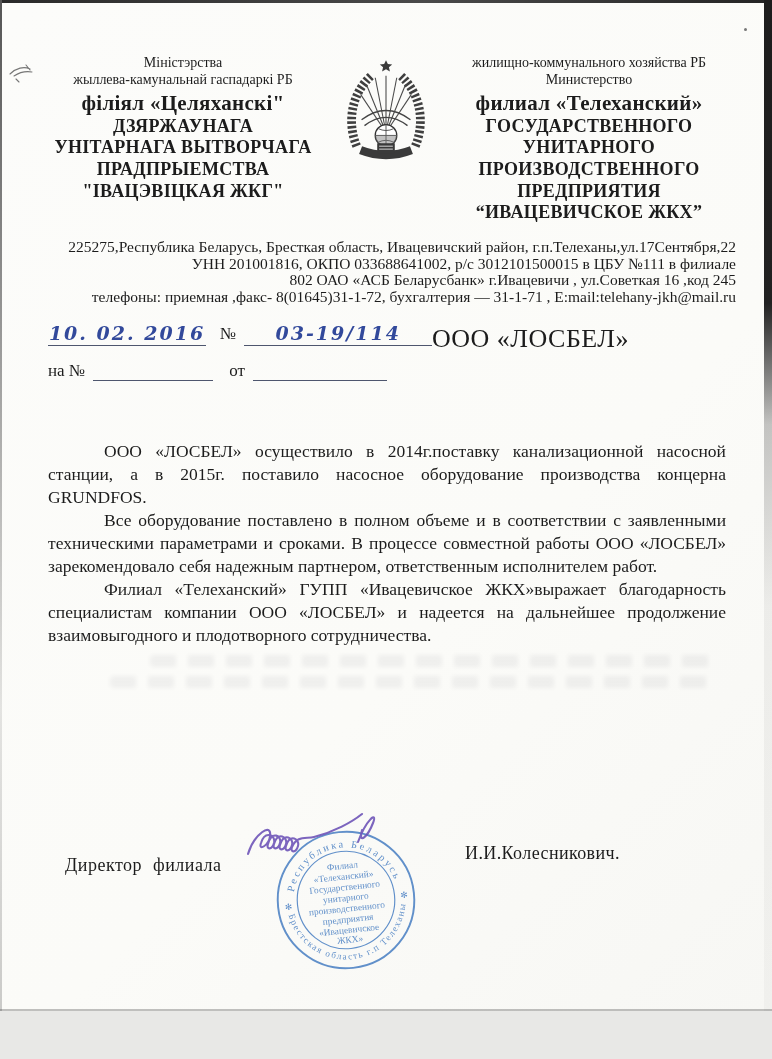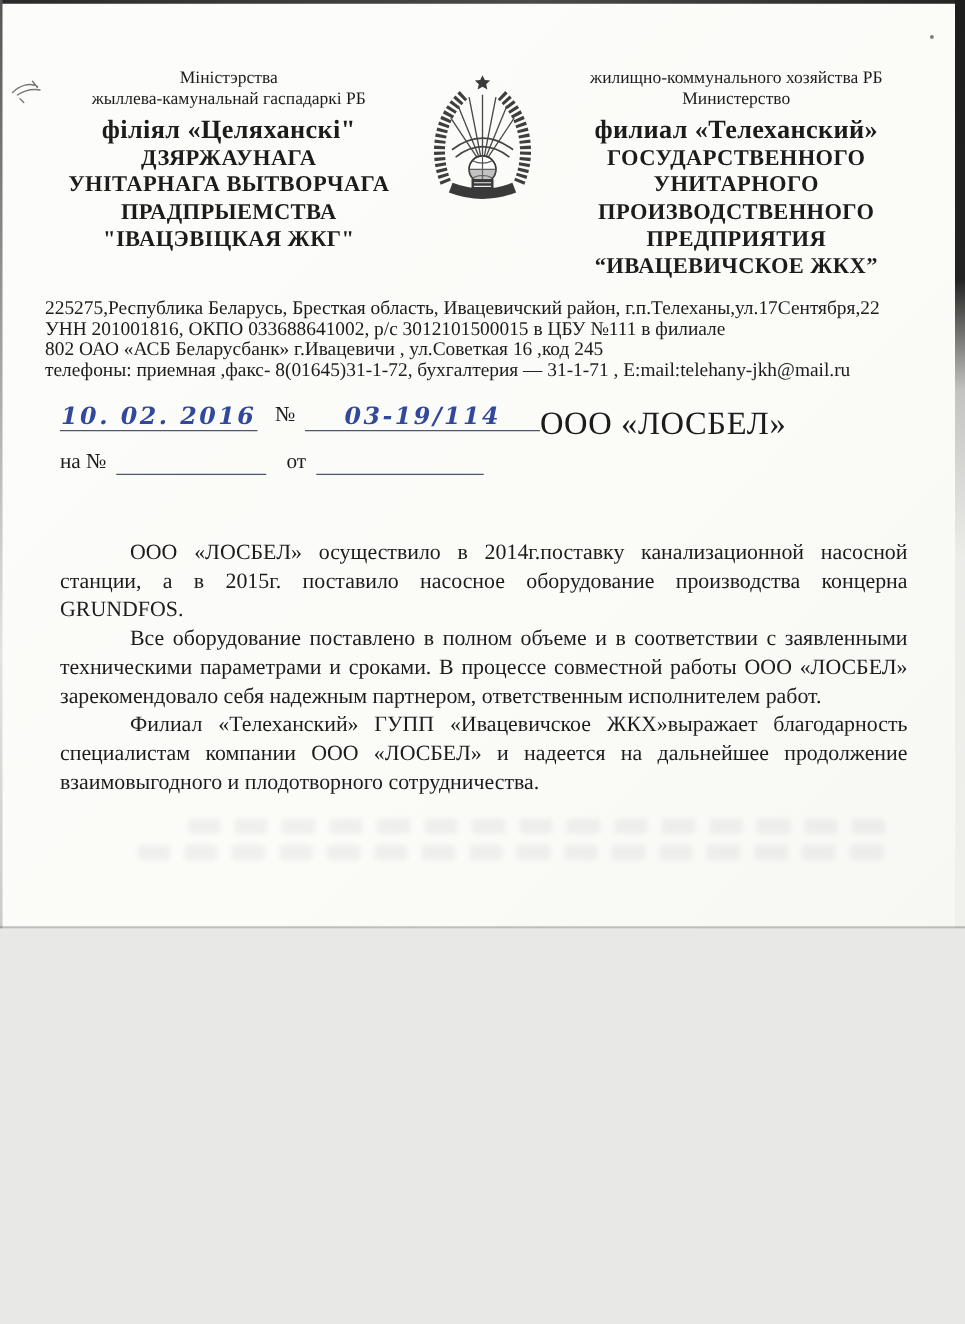--- a/index.html
+++ b/index.html
@@ -1,17 +1,17 @@
 <!DOCTYPE html>
 <html><head>
 <meta charset="utf-8">
 <style>
   html,body{margin:0;padding:0;background:#e8e8e6;}
   .page{
-    position:relative;width:772px;height:743px;margin:0 auto;
+    position:relative;width:772px;height:1011px;margin:0 auto;
     background:linear-gradient(135deg,#fcfcfa 0%,#fbfbf8 60%,#f7f7f4 100%);
     font-family:"Liberation Serif","DejaVu Serif",serif;
     color:#1c1c1c;overflow:hidden;
   }
   
   .edge-top{position:absolute;left:0;top:0;width:100%;height:3px;
     background:linear-gradient(to right,#2a2a2a,#4a4a4a 55%,#242424);}
   .edge-right{position:absolute;right:0;top:0;width:8px;height:100%;
     background:linear-gradient(to bottom,#1d1d1d 0%,#222 30%,rgba(30,30,30,.25) 42%,rgba(30,30,30,.06) 60%,rgba(30,30,30,.03) 100%);}
   .edge-left{position:absolute;left:0;top:0;width:2px;height:100%;
@@ -20,34 +20,34 @@
 
   
   .header{position:absolute;top:55px;left:24px;width:724px;display:flex;justify-content:space-between;}
   .org{width:318px;text-align:center;line-height:1.2;}
   .org .small{font-size:14px;}
   .org .branch{font-size:21px;font-weight:bold;margin-top:2px;letter-spacing:.3px;}
   .org .caps{font-size:18px;font-weight:bold;letter-spacing:.3px;}
   .emblem{width:88px;height:106px;margin-top:2px;flex:0 0 88px;}
 
   
-  .address{position:absolute;top:239px;left:36px;width:700px;text-align:left;
+  .address{position:absolute;top:239px;left:36px;width:700px;text-align:right;
     font-size:15.5px;line-height:1.07;}
 
   
   .refs{position:absolute;top:322px;left:48px;width:680px;font-size:17px;}
-  .ref-row{display:flex;align-items:flex-start;margin-bottom:14px;}
+  .ref-row{display:flex;align-items:center;margin-bottom:14px;}
   .hand{font-style:italic;font-weight:bold;color:#32499b;font-size:19px;letter-spacing:2px;
     font-family:"DejaVu Serif","Liberation Serif",serif;}
   .uline{display:inline-block;border-bottom:1.6px solid #4e566e;text-align:center;}
   .lbl{margin:0 8px 0 0;}
   .recipient{position:absolute;left:384px;top:2px;font-size:26px;letter-spacing:.5px;}
 
   
-  .letter-body{position:absolute;top:430px;left:48px;width:678px;
+  .letter-body{position:absolute;top:440px;left:48px;width:678px;
     font-size:17.5px;line-height:23px;text-align:justify;}
   .letter-body p{margin:0;text-indent:56px;}
 
   
   .bleed{position:absolute;height:12px;border-radius:4px;opacity:.055;filter:blur(2px);
     background:repeating-linear-gradient(to right,#334 0 26px,transparent 26px 38px);}
 
   
   .sign-row{position:absolute;top:843px;left:65px;width:660px;font-size:18px;}
   .sign-title{position:absolute;left:0;top:12px;letter-spacing:.5px;word-spacing:6px;}

